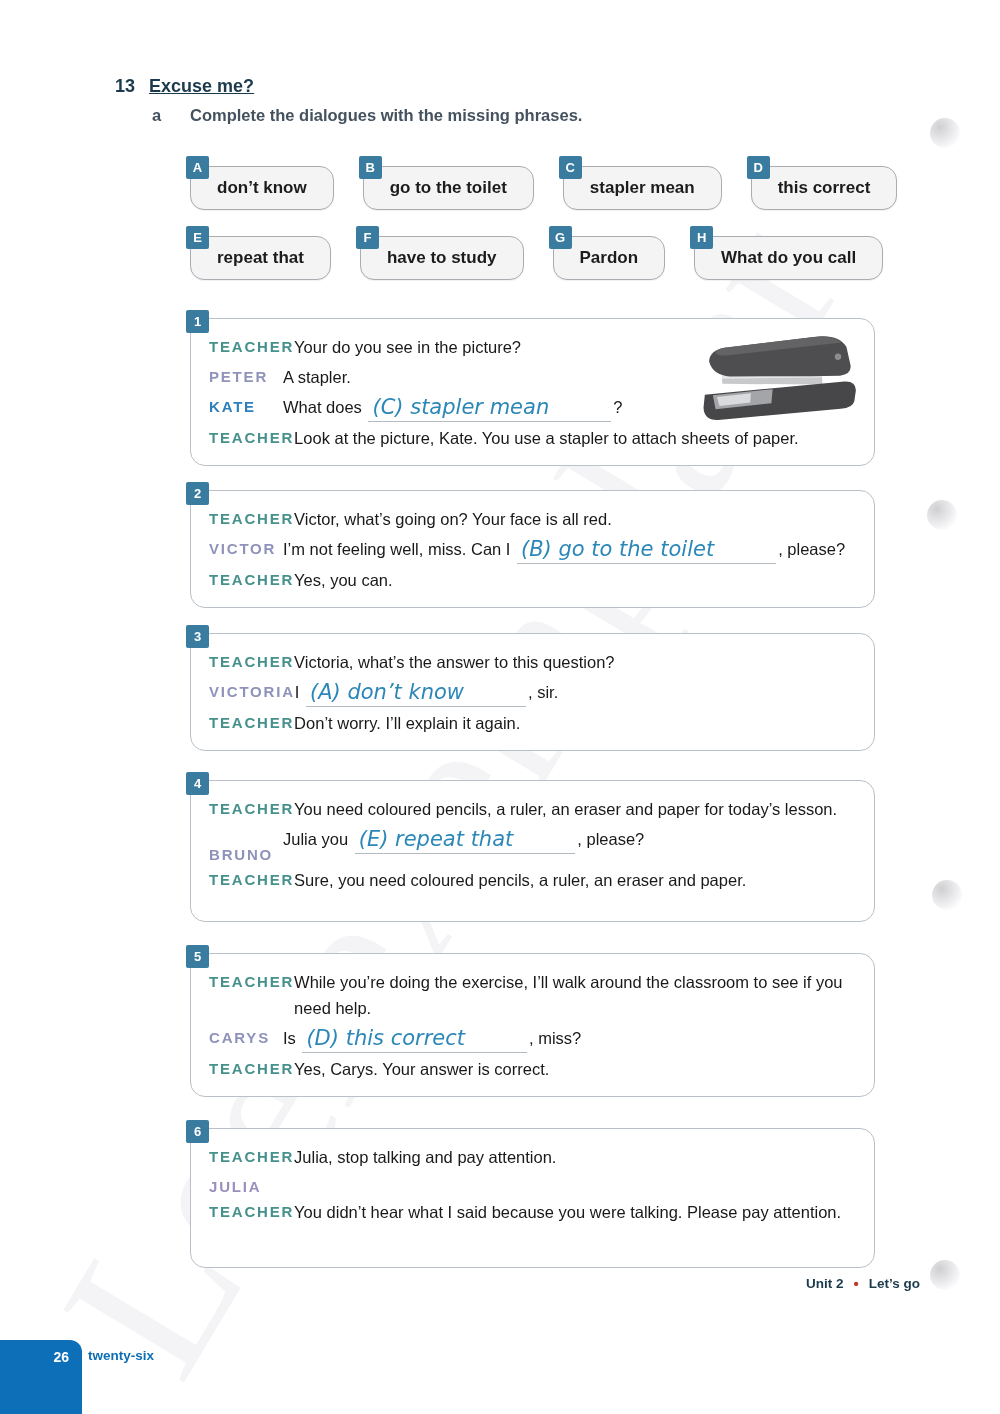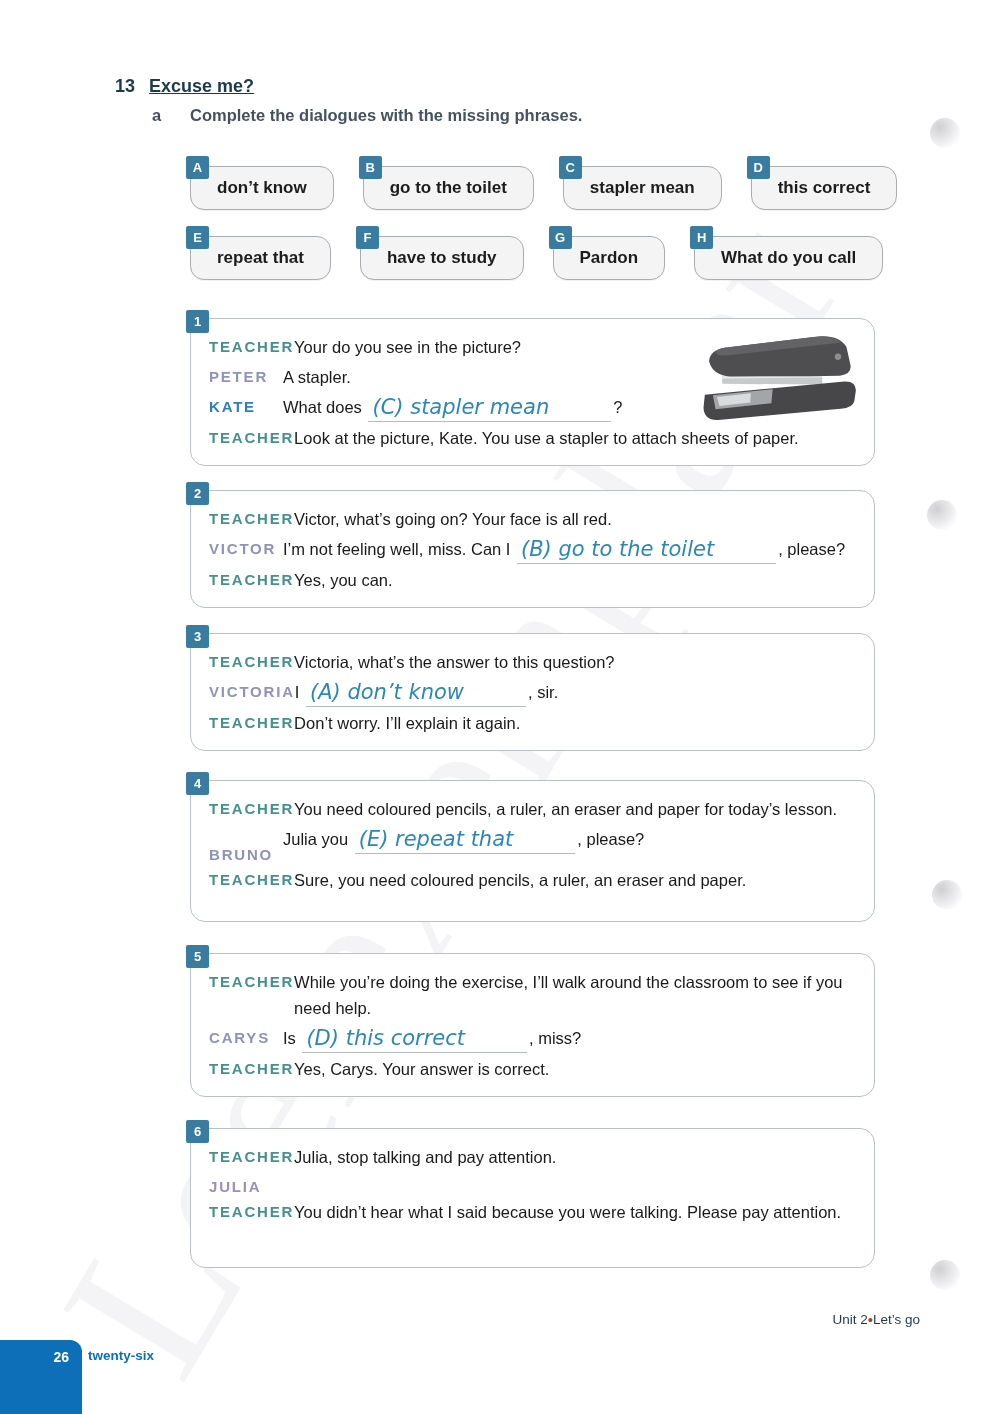--- a/index.html
+++ b/index.html
@@ -37,22 +37,22 @@
   .ansblank{display:inline-block;border-bottom:1.5px solid #b3bac0;padding:0 62px 0 4px;
             margin:0 2px;transform:translateY(1px);}
   .ansblank .anstxt{font-family:"DejaVu Sans",sans-serif;font-style:italic;font-size:21px;
             color:var(--answer);line-height:1.1;}
   .stapler{position:absolute;right:14px;top:10px;}
   
   .page-tab{position:absolute;left:0;top:1340px;width:82px;height:74px;background:var(--fblue);
             border-top-right-radius:12px;}
   .page-num{position:absolute;right:13px;top:9px;color:#fff;font-size:14px;font-weight:bold;}
   .page-word{position:absolute;left:88px;top:1348px;font-size:13.5px;font-weight:600;color:var(--fblue);}
-  .unit-footer{position:absolute;right:80px;top:1312px;display:flex;align-items:center;
-               font-size:13.5px;font-weight:normal;color:var(--heading);}
+  .unit-footer{position:absolute;right:80px;top:1276px;display:flex;align-items:center;gap:10px;
+               font-size:13.5px;font-weight:bold;color:var(--heading);}
   .dot{color:var(--dotred);font-size:15px;line-height:1;}
 </style>
 </head>
 <body>
 
 <div class="page">
 
   <div class="watermark">Leerexemplaar</div>
 
   <div class="hole" style="left:930px;top:118px;"></div>

